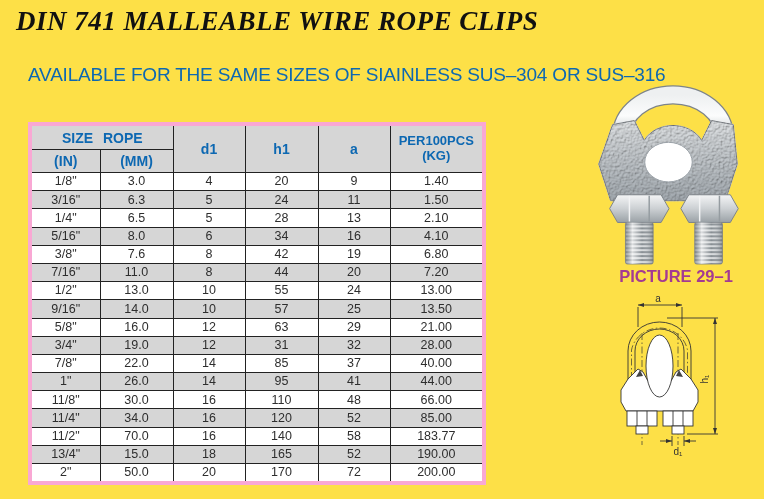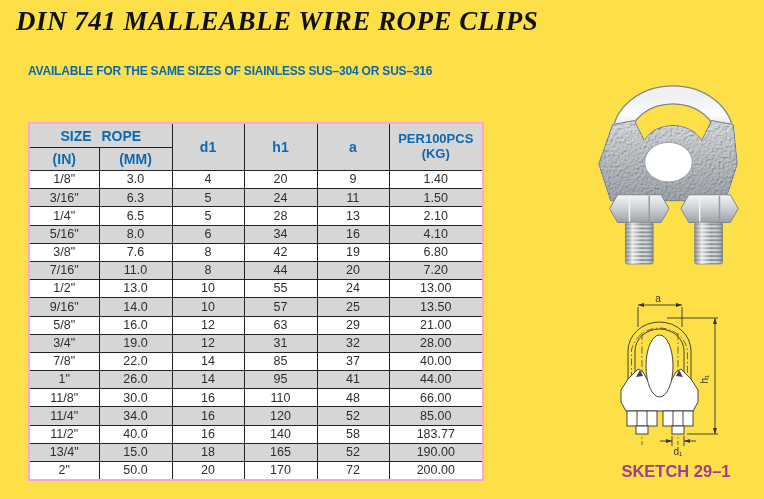--- a/index.html
+++ b/index.html
@@ -9,26 +9,26 @@
     padding-left:20px;
   }
   .page-title{
     position:absolute;left:16px;top:6px;margin:0;
     font-family:"Liberation Serif","DejaVu Serif",serif;
     font-style:italic;font-weight:600;font-size:27px;color:#111111;
     letter-spacing:0.5px;white-space:nowrap;
   }
   .subtitle{
     position:absolute;left:28px;top:64px;
-    font-weight:bold;font-size:12px;color:#0d68b2;letter-spacing:-0.2px;white-space:nowrap;
+    font-weight:normal;font-size:19px;color:#0d68b2;letter-spacing:-0.2px;white-space:nowrap;
   }
   table.spec-table{
     position:absolute;left:28px;top:122px;
     border-collapse:collapse;table-layout:fixed;
-    border:2px solid #f9a8d4;background:#ffffff;
+    border:4px solid #f9a8d4;background:#ffffff;
   }
   .spec-table th,.spec-table td{
     border:1px solid #222222;text-align:center;vertical-align:middle;padding:0;
     overflow:hidden;white-space:nowrap;
   }
   .spec-table thead th{
     background:#d6d6d6;color:#0d68b2;font-weight:bold;font-size:14px;
   }
   .spec-table thead tr.h1 th{height:23px;}
   .spec-table thead tr.h2 th{height:22px;text-align:center;}
@@ -189,21 +189,21 @@
         <tr>
           <td>11/4"</td>
           <td>34.0</td>
           <td>16</td>
           <td>120</td>
           <td>52</td>
           <td>85.00</td>
         </tr>
         <tr>
           <td>11/2"</td>
-          <td>40.0</td>
+          <td>70.0</td>
           <td>16</td>
           <td>140</td>
           <td>58</td>
           <td>183.77</td>
         </tr>
         <tr>
           <td>13/4"</td>
           <td>15.0</td>
           <td>18</td>
           <td>165</td>
@@ -269,20 +269,21 @@
       <polygon points="85,131 93,117 135,117 143,131 135,145 93,145" fill="url(#gNut)" stroke="#7d848a" stroke-width="1"></polygon>
       <line x1="104" y1="118" x2="104" y2="144" stroke="#f2f3f4" stroke-width="1.5"></line>
       <line x1="124" y1="118" x2="124" y2="144" stroke="#959ca1" stroke-width="1.5"></line>
       <rect x="29" y="145" width="28" height="42" rx="2" fill="url(#threads)" stroke="#7d848a" stroke-width="0.8"></rect>
       <rect x="29" y="145" width="28" height="42" rx="2" fill="url(#gCyl)"></rect>
       <rect x="99" y="145" width="28" height="42" rx="2" fill="url(#threads)" stroke="#7d848a" stroke-width="0.8"></rect>
       <rect x="99" y="145" width="28" height="42" rx="2" fill="url(#gCyl)"></rect>
     </g>
   </svg>
 
+  <div class="fig-label picture-label">PICTURE 29–1</div>
 
   <svg class="sketch-svg" width="169" height="165" viewBox="0 0 169 165" aria-hidden="true">
     <g stroke="#333333" stroke-width="0.9" fill="none">
 
       <line x1="43" y1="12" x2="87" y2="12"></line>
       <polygon points="43,12 49,10 49,14" fill="#333333" stroke="none"></polygon>
       <polygon points="87,12 81,10 81,14" fill="#333333" stroke="none"></polygon>
       <line x1="43" y1="14" x2="43" y2="34"></line>
         <line x1="87" y1="14" x2="87" y2="34"></line>
 
@@ -319,15 +320,14 @@
       <line x1="65" y1="148" x2="77" y2="148"></line>
         <line x1="101" y1="148" x2="89" y2="148"></line>
       <polygon points="77,148 71,146 71,150" fill="#333333" stroke="none"></polygon>
       <polygon points="89,148 95,146 95,150" fill="#333333" stroke="none"></polygon>
     </g>
     <text x="63" y="9" text-anchor="middle">a</text>
     <text x="113" y="86" text-anchor="middle" transform="rotate(-90 113 86)">h₁</text>
     <text x="83" y="162" text-anchor="middle" font-size="9">d₁</text>
   </svg>
 
-  <div class="fig-label sketch-label">SKETCH 29–1</div>
 
 </div>
 
 </body></html>

